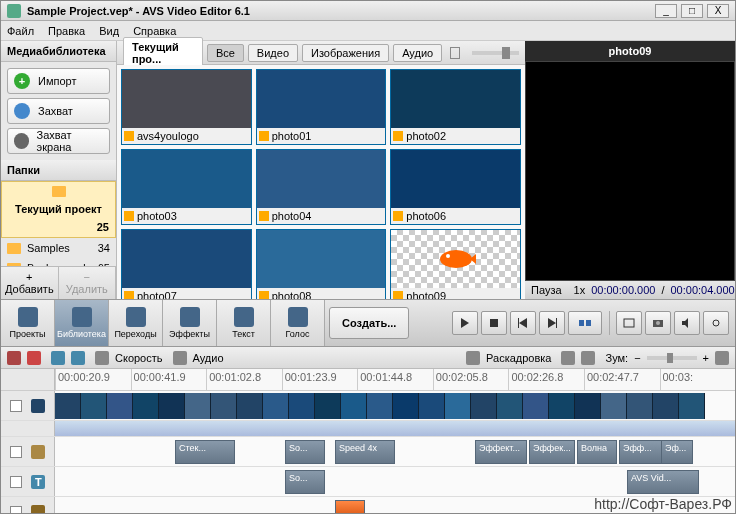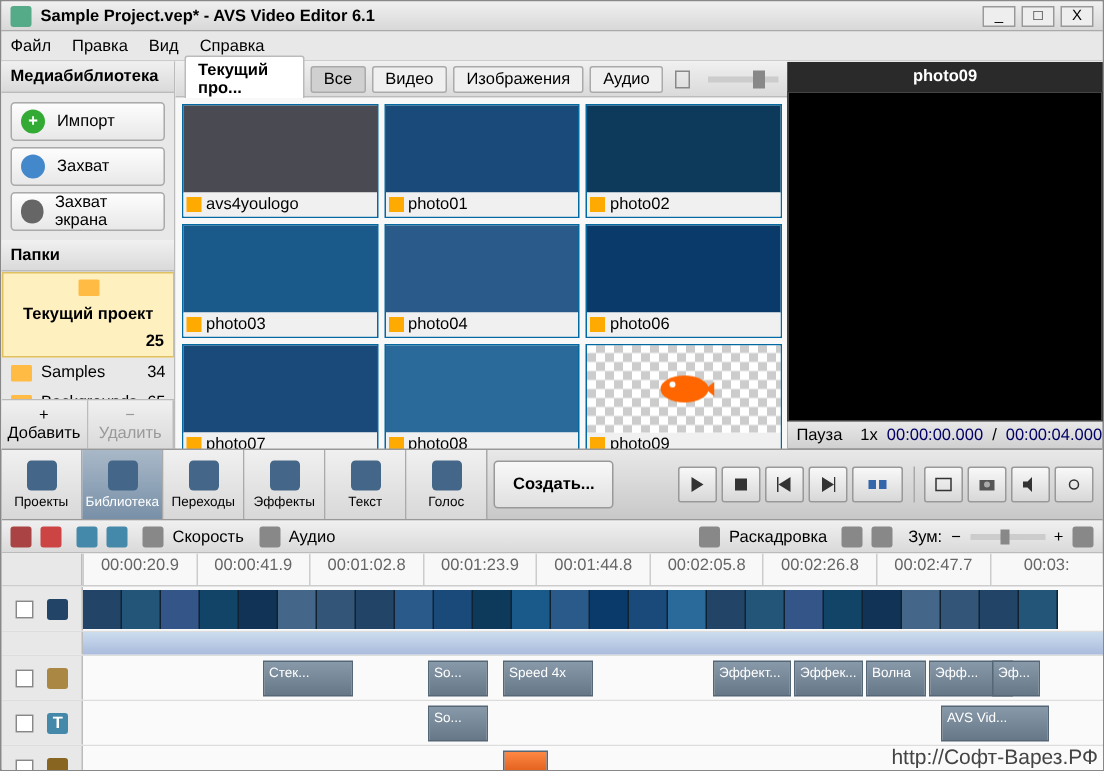--- a/index.html
+++ b/index.html
@@ -56,21 +56,21 @@
 .create-btn { margin-left: 4px; padding: 0 12px; display: flex; align-items: center; font-weight: bold; cursor: pointer; background: linear-gradient(#f8f8f8,#e0e0e0); border: 1px solid #999; border-radius: 3px; align-self: center; height: 32px; }
 .play-controls { margin-left: auto; display: flex; align-items: center; gap: 3px; padding: 0 6px; }
 .pc-btn { width: 26px; height: 24px; background: linear-gradient(#f8f8f8,#d8d8d8); border: 1px solid #999; border-radius: 2px; display: flex; align-items: center; justify-content: center; cursor: pointer; }
 .pc-group { display: flex; gap: 3px; border-left: 1px solid #aaa; padding-left: 6px; margin-left: 4px; }
 .timeline-toolbar { height: 22px; background: linear-gradient(#f0f0f0,#dadada); display: flex; align-items: center; padding: 0 6px; gap: 10px; border-bottom: 1px solid #bbb; }
 .tt-group { display: flex; align-items: center; gap: 6px; }
 .tt-icon { width: 14px; height: 14px; background: #888; border-radius: 2px; cursor: pointer; }
 .tt-slider { width: 50px; height: 4px; background: #ccc; position: relative; }
 .tt-slider-thumb { position: absolute; width: 6px; height: 10px; background: #888; top: -3px; left: 20px; }
 .timeline-area { flex: 1; display: flex; flex-direction: column; overflow: hidden; background: #fff; }
-.ruler { height: 22px; display: flex; background: #f8f8f8; border-bottom: 1px solid #ccc; text-align: center; }
+.ruler { height: 22px; display: flex; background: #f8f8f8; border-bottom: 1px solid #ccc; }
 .track-head-col { width: 54px; border-right: 1px solid #bbb; background: #e8e8e8; }
 .ruler-ticks { flex: 1; display: flex; position: relative; font-size: 9px; }
 .tick { flex: 1; border-left: 1px solid #ccc; padding: 2px; color: #666; overflow: hidden; white-space: nowrap; }
 .tracks { flex: 1; overflow: auto; }
 .track-row { display: flex; height: 30px; border-bottom: 1px solid #ddd; }
 .track-head { width: 54px; background: #e8e8e8; border-right: 1px solid #bbb; display: flex; align-items: center; justify-content: space-around; padding: 0 4px; }
 .track-toggle { width: 12px; height: 12px; border: 1px solid #888; background: #fff; cursor: pointer; }
 .track-type { width: 14px; height: 14px; background: #68a; border-radius: 2px; }
 .track-content { flex: 1; position: relative; background: #fafafa; display: flex; align-items: center; }
 .clip { position: absolute; height: 24px; top: 3px; border: 1px solid #567; background: linear-gradient(#89a,#678); color: #fff; font-size: 9px; padding: 2px 3px; overflow: hidden; white-space: nowrap; cursor: pointer; }

